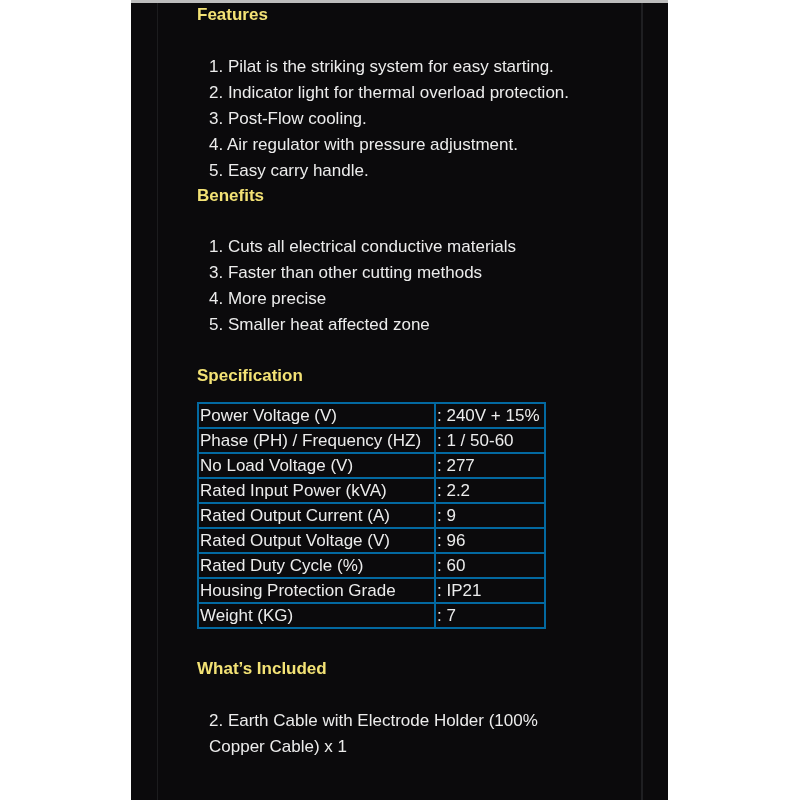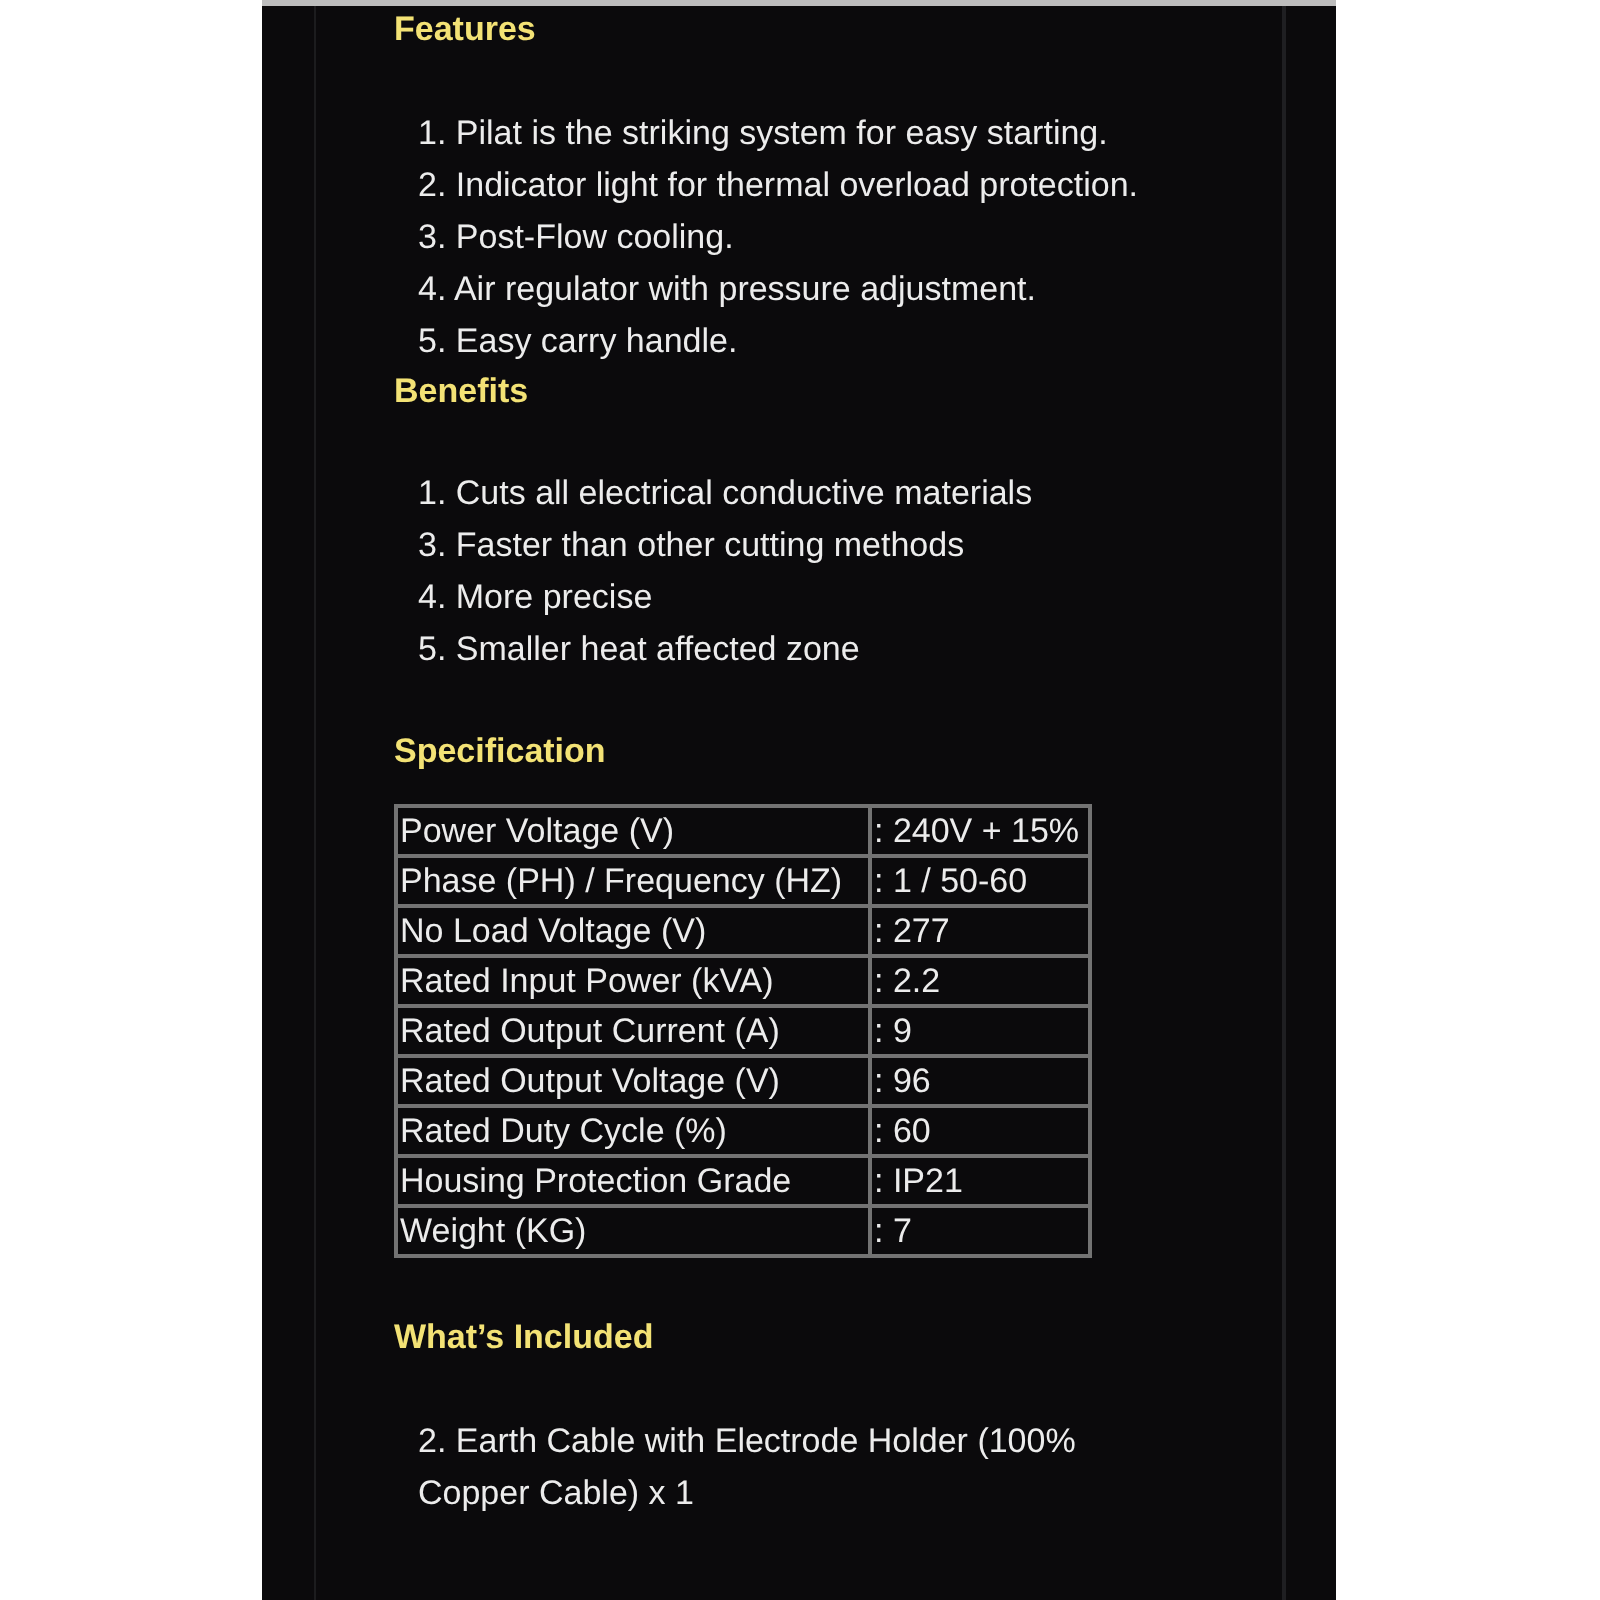--- a/index.html
+++ b/index.html
@@ -41,21 +41,21 @@
       font-size: 17px; line-height: 26px; height: 26px; white-space: nowrap;
       color: #ececec;
     }
     ol li.wrap { white-space: normal; height: auto; width: 360px; }
     table.spec {
       position: absolute; left: 0; top: 402px;
       border-collapse: collapse;
       font-size: 17px; color: #ececec;
     }
     table.spec td {
-      border: 2px solid #737373;
+      border: 2px solid #0369a1;
       height: 23px; padding: 0 1px; line-height: 23px;
       white-space: nowrap;
     }
     table.spec td.k { width: 233px; }
     table.spec td.v { width: 106px; }
   </style>
 </head>
 <body>
 
 <div class="panel"></div>

